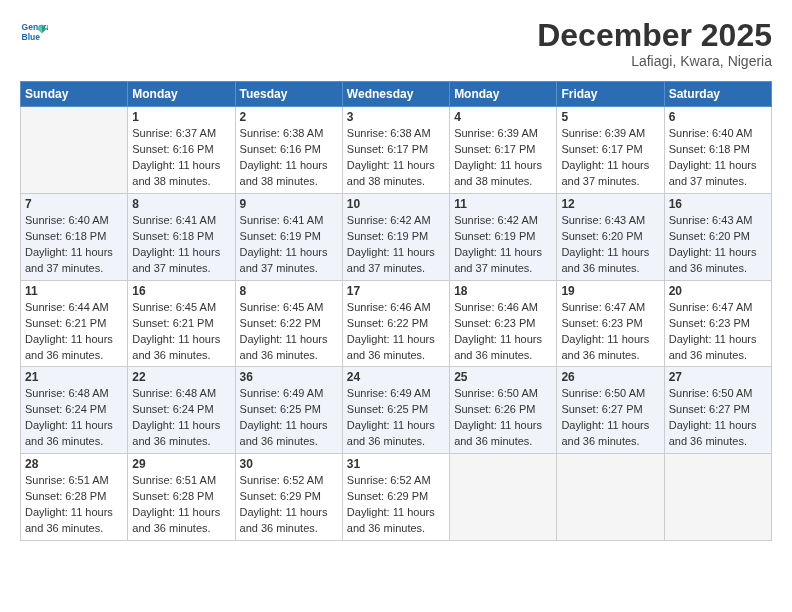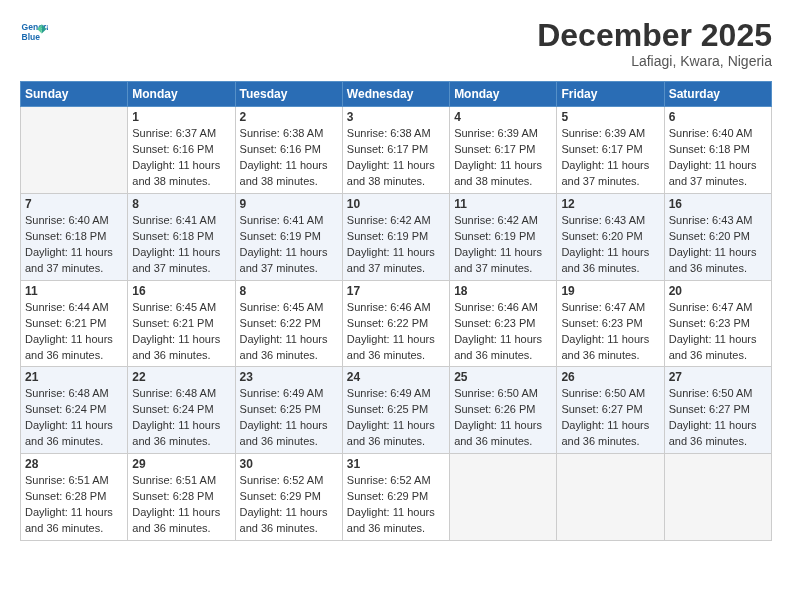--- a/index.html
+++ b/index.html
@@ -206,21 +206,21 @@
         <tr class="row-alt">
           <td>
             <div class="day-num">21</div>
             <div class="day-info">Sunrise: 6:48 AM<br>Sunset: 6:24 PM<br>Daylight: 11 hours<br>and 36 minutes.</div>
           </td>
           <td>
             <div class="day-num">22</div>
             <div class="day-info">Sunrise: 6:48 AM<br>Sunset: 6:24 PM<br>Daylight: 11 hours<br>and 36 minutes.</div>
           </td>
           <td>
-            <div class="day-num">23</div>
+            <div class="day-num">36</div>
             <div class="day-info">Sunrise: 6:49 AM<br>Sunset: 6:25 PM<br>Daylight: 11 hours<br>and 36 minutes.</div>
           </td>
           <td>
             <div class="day-num">24</div>
             <div class="day-info">Sunrise: 6:49 AM<br>Sunset: 6:25 PM<br>Daylight: 11 hours<br>and 36 minutes.</div>
           </td>
           <td>
             <div class="day-num">25</div>
             <div class="day-info">Sunrise: 6:50 AM<br>Sunset: 6:26 PM<br>Daylight: 11 hours<br>and 36 minutes.</div>
           </td>

